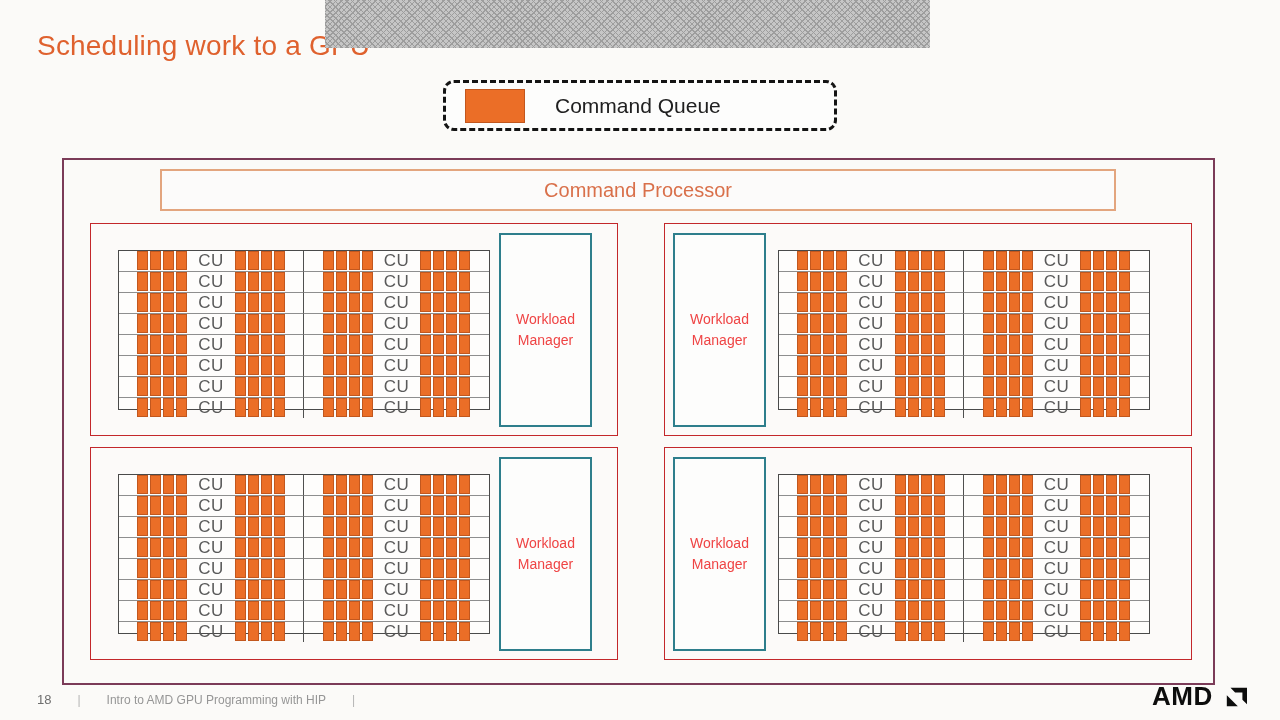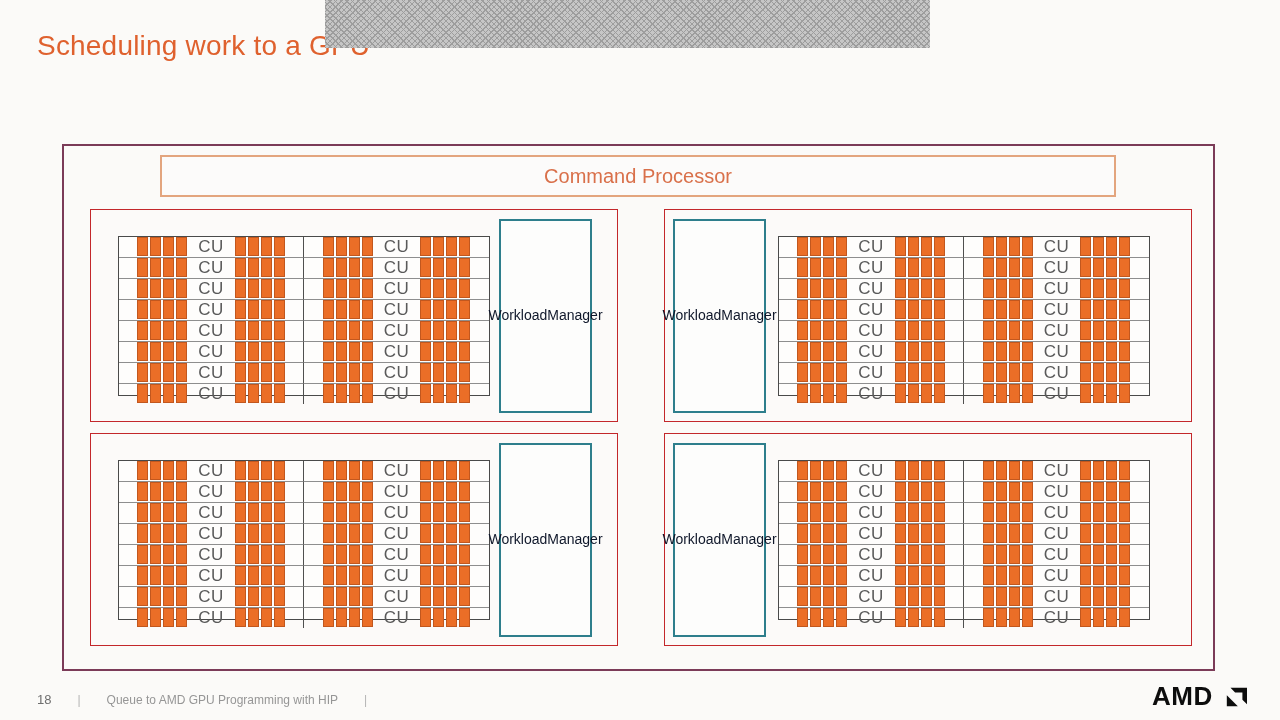--- a/index.html
+++ b/index.html
@@ -35,21 +35,21 @@
     background:var(--queue-orange,#EB6E27);
     border:1px solid var(--queue-orange-border,#C2571E);
     box-sizing:border-box;
   }
   .legend .legend-label{
     margin-left:30px;font-size:21px;color:#202020;white-space:nowrap;
   }
 
   
   .gpu-box{
-    position:absolute;left:62px;top:144px;width:1153px;height:527px;
+    position:absolute;left:62px;top:158px;width:1153px;height:527px;
     box-sizing:border-box;border:2px solid var(--gpu-border,#7B3B58);
   }
   .cmd-proc{
     position:absolute;left:96px;top:9px;width:956px;height:42px;
     box-sizing:border-box;border:2px solid var(--command-processor-border,#E3A57E);
     display:flex;align-items:center;justify-content:center;
     color:var(--command-processor-text,#D9704A);font-size:20px;
     background:#FCFBFA;
   }
 
@@ -86,23 +86,23 @@
     border:1px solid var(--queue-orange-border,#C2571E);
   }
   .cu-label{
     font-size:17px;color:var(--cu-text,#5A5A5A);letter-spacing:0.5px;
     white-space:nowrap;
   }
 
   .wm-box{
     width:93px;height:194px;flex:none;box-sizing:border-box;
     border:2px solid var(--workload-manager-teal,#2E7E8C);
-    background:#FDFDFC;display:flex;flex-direction:row;
+    background:#FDFDFC;display:flex;flex-direction:column;
     align-items:center;justify-content:center;
-    color:#0f172a;font-size:14px;line-height:1.5;text-align:center;
+    color:#ef4444;font-size:14px;line-height:1.5;text-align:center;
   }
 
   
   .footer{
     position:absolute;left:37px;top:692px;display:flex;align-items:baseline;gap:26px;
     font-size:12px;color:var(--footer-gray,#969696);white-space:pre;
   }
   .footer .page-number{font-size:13px;color:#6E6E6E;}
   .footer .sep{color:#B4B4B4;}
 
@@ -116,20 +116,24 @@
 </style>
 </head>
 <body>
 
 <div class="slide">
 
   <h1 class="title">Scheduling work to a GPU</h1>
 
   <div class="hatch"></div>
 
+  <div class="legend">
+    <span class="swatch"></span>
+    <span class="legend-label">Command Queue</span>
+  </div>
 
   <div class="gpu-box">
     <div class="cmd-proc">
       <span>Command Processor</span>
     </div>
     <div>
         <div class="engine pos-top-left wm-right">
           <div class="cu-grid">
             <div class="cu-cell">
               <span class="bars">
@@ -1120,21 +1124,21 @@
               </span>
             </div>
           </div>
         </div>
       </div>
   </div>
 
   <div class="footer">
     <span class="page-number">18</span>
     <span class="sep">|</span>
-    <span>Queue to AMD GPU Programming with HIP</span>
+    <span>Intro to AMD GPU Programming with HIP</span>
     <span class="sep">|</span>
   </div>
 
   <div class="amd-logo">
     <span class="logo-text">AMD</span>
     <svg width="22" height="22" viewBox="0 0 24 24">
       <path fill="#0D0D0D" d="M6,2 L24,2 L24,20 L19,15 L19,7 L11,7 Z"></path>
       <path fill="#0D0D0D" d="M2,10 L14,22 L2,22 Z"></path>
     </svg>
   </div>

